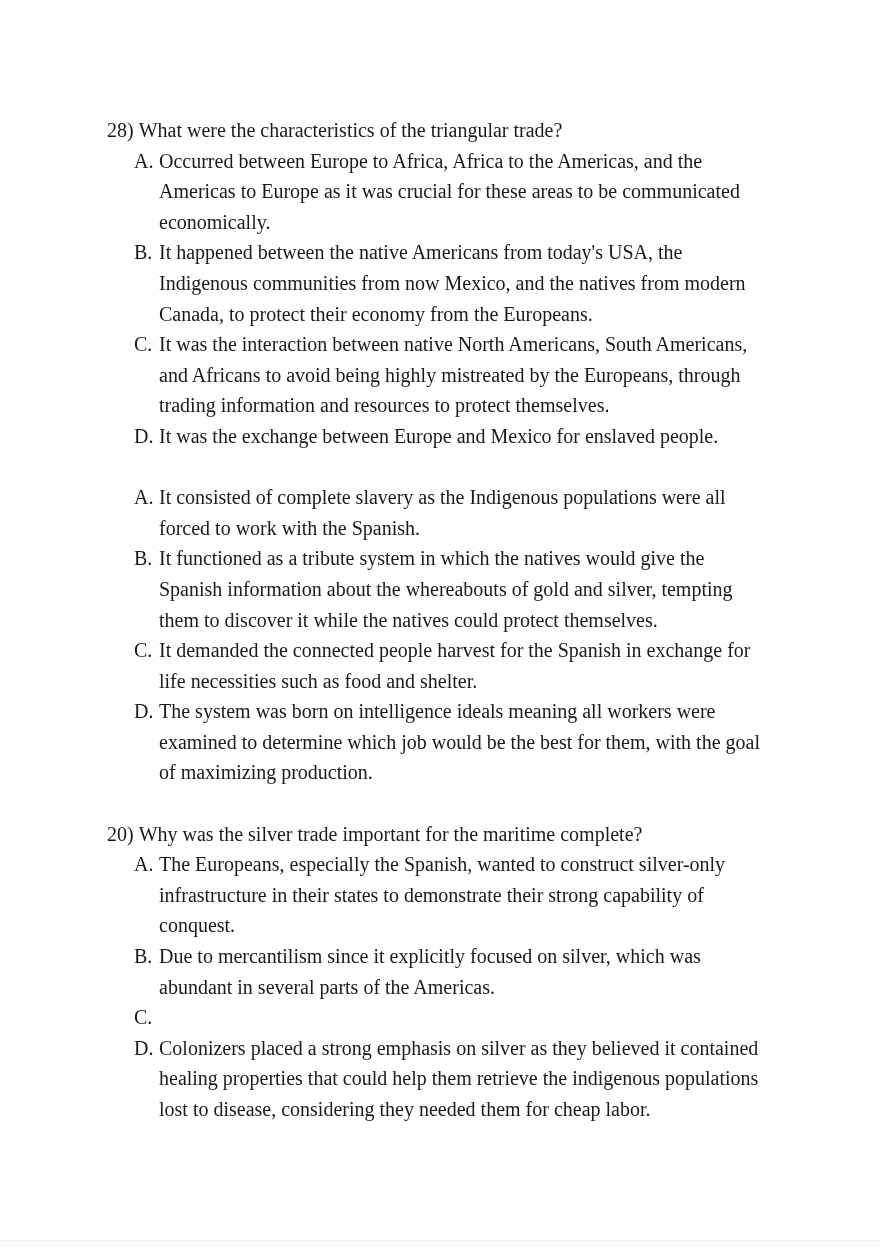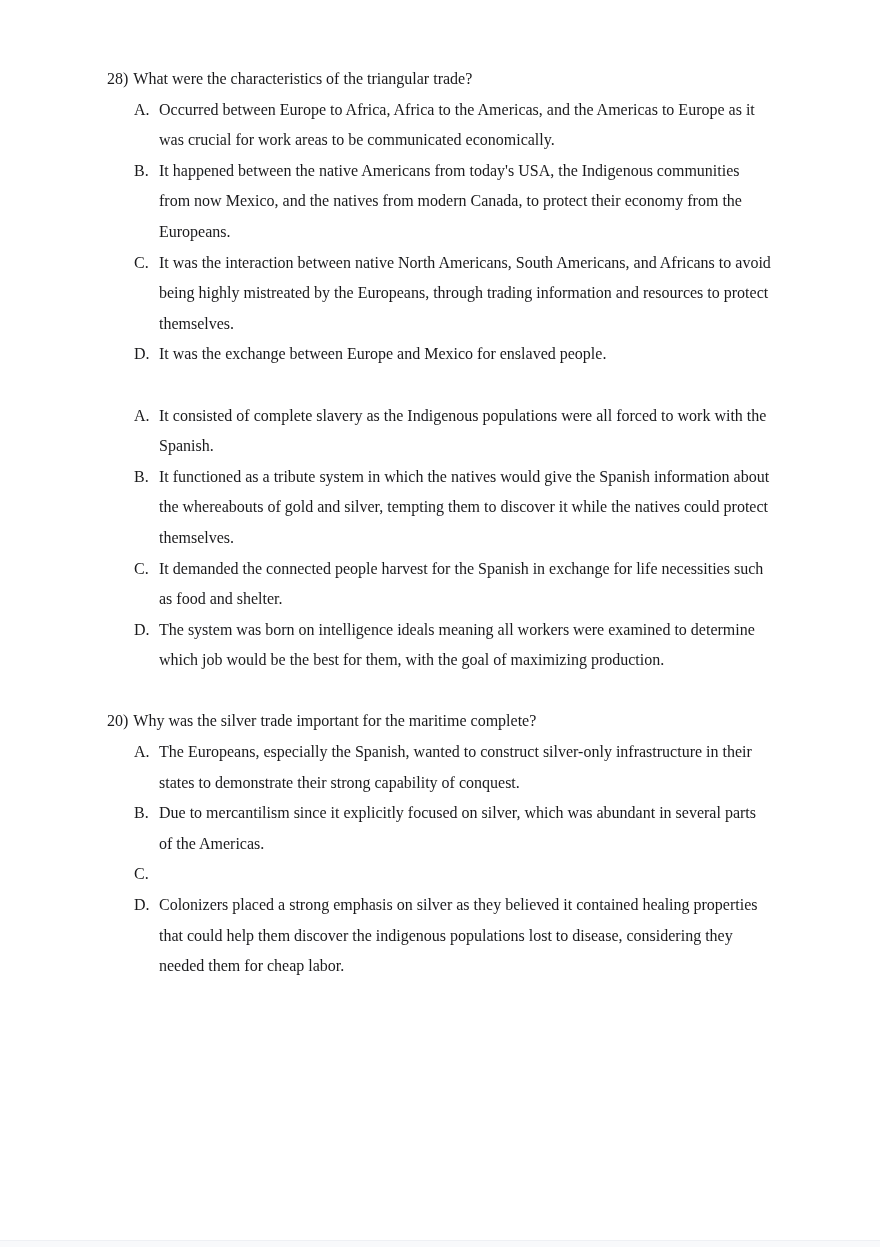--- a/index.html
+++ b/index.html
@@ -9,22 +9,22 @@
   body {
     width: 880px;
     height: 1247px;
     background: #ffffff;
     position: relative;
     overflow: hidden;
     font-family: "Liberation Serif", "DejaVu Serif", serif;
     color: #1a1a1c;
   }
   .doc {
-    padding: 64px 0 0 107px;
-    font-size: 16px;
+    padding: 115px 0 0 107px;
+    font-size: 20px;
     line-height: 30.6px;
   }
   .question {
     margin: 0 0 30.6px 0;
   }
   .q-header {
     white-space: normal;
   }
   .q-number {
     display: inline;
@@ -57,21 +57,21 @@
 </style>
 </head>
 <body>
 
 <div class="doc">
 
   <div class="question">
     <div class="q-header"><span class="q-number">28)</span><span class="q-text">What were the characteristics of the triangular trade?</span></div>
     <div class="option">
       <span class="opt-letter">A.</span>
-      <span class="opt-text">Occurred between Europe to Africa, Africa to the Americas, and the Americas to Europe as it was crucial for work areas to be communicated economically.</span>
+      <span class="opt-text">Occurred between Europe to Africa, Africa to the Americas, and the Americas to Europe as it was crucial for these areas to be communicated economically.</span>
     </div>
     <div class="option">
       <span class="opt-letter">B.</span>
       <span class="opt-text">It happened between the native Americans from today's USA, the Indigenous communities from now Mexico, and the natives from modern Canada, to protect their economy from the Europeans.</span>
     </div>
     <div class="option">
       <span class="opt-letter">C.</span>
       <span class="opt-text">It was the interaction between native North Americans, South Americans, and Africans to avoid being highly mistreated by the Europeans, through trading information and resources to protect themselves.</span>
     </div>
     <div class="option">
@@ -107,19 +107,19 @@
     </div>
     <div class="option">
       <span class="opt-letter">B.</span>
       <span class="opt-text">Due to mercantilism since it explicitly focused on silver, which was abundant in several parts of the Americas.</span>
     </div>
     <div class="option">
       <span class="opt-letter">C.</span>
     </div>
     <div class="option">
       <span class="opt-letter">D.</span>
-      <span class="opt-text">Colonizers placed a strong emphasis on silver as they believed it contained healing properties that could help them discover the indigenous populations lost to disease, considering they needed them for cheap labor.</span>
+      <span class="opt-text">Colonizers placed a strong emphasis on silver as they believed it contained healing properties that could help them retrieve the indigenous populations lost to disease, considering they needed them for cheap labor.</span>
     </div>
   </div>
 
 </div>
 
 <div class="page-bottom-edge"></div>
 
 </body></html>

